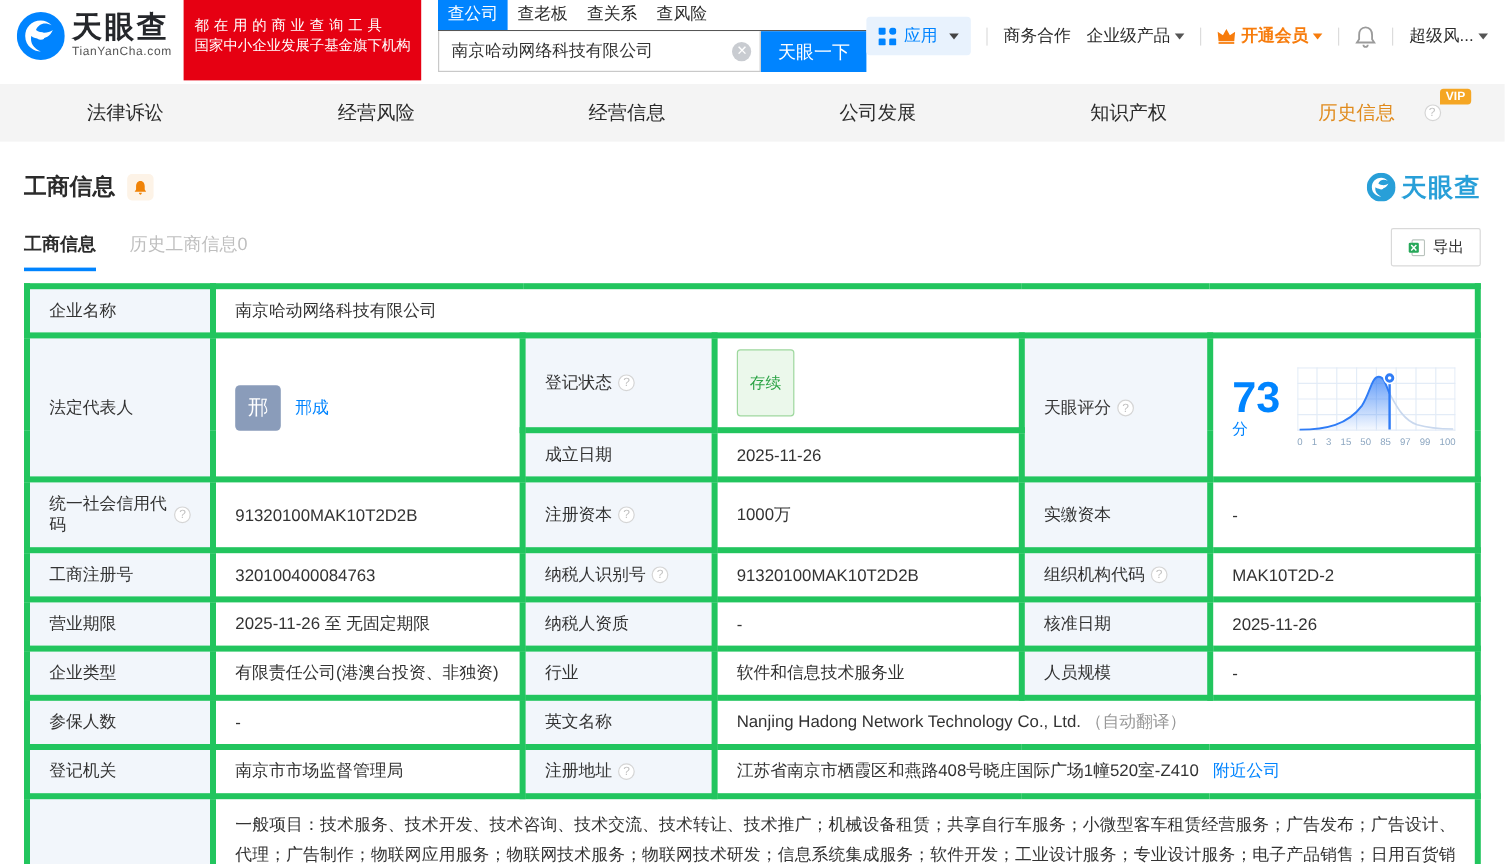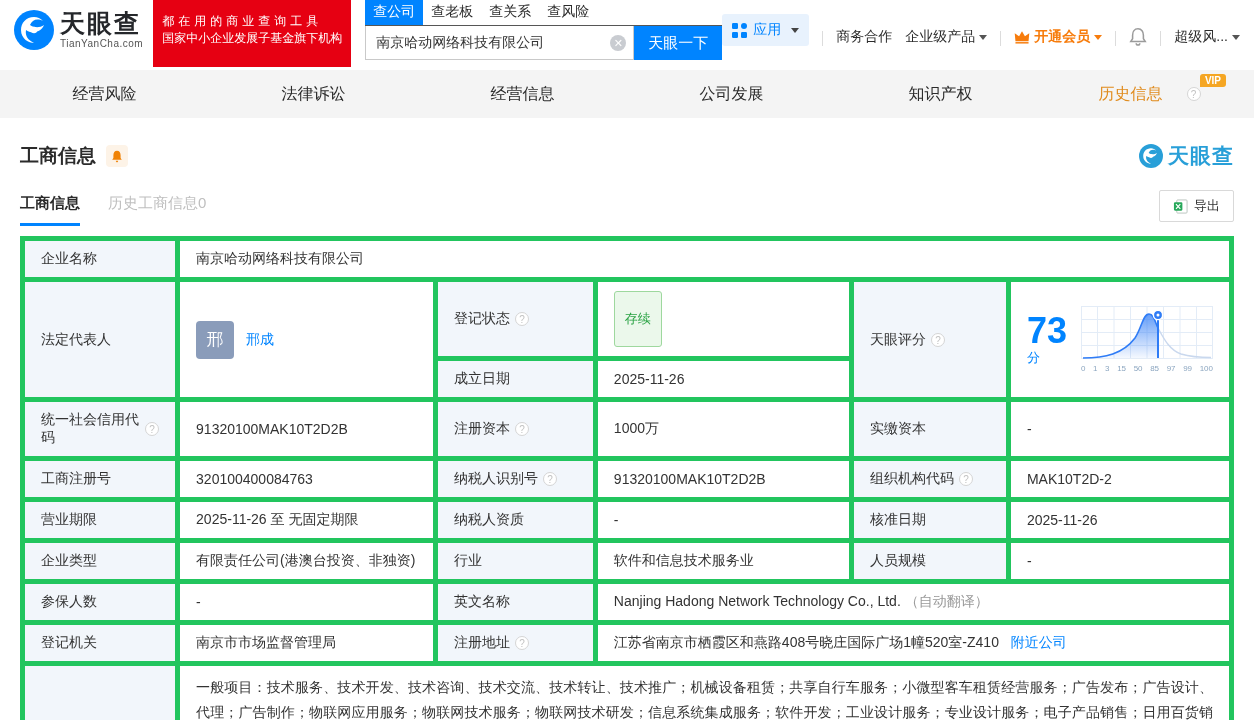--- a/index.html
+++ b/index.html
@@ -22,21 +22,21 @@
   .search-tab.active { background:#0084ff; color:#fff; }
   .search-row { display:flex; height:34px; }
   .search-box { position:relative; flex:1; }
   .search-input { width:100%; height:34px; border:1px solid #c9c9c9; border-top:none;
     padding:0 32px 0 10px; font-size:14px; color:#333; outline:none;
     font-family:"Liberation Sans","DejaVu Sans",sans-serif; }
   .clear-ic { position:absolute; right:8px; top:9px; width:16px; height:16px; border-radius:50%;
     background:#c9ccd1; color:#fff; font-size:11px; line-height:16px; text-align:center; cursor:pointer; }
   .search-btn { width:88px; background:#0084ff; color:#fff; border:none; font-size:15px;
     cursor:pointer; font-family:inherit; }
-  .topnav { margin-left:auto; display:flex; align-items:flex-end; gap:13px; font-size:14px;
+  .topnav { margin-left:auto; display:flex; align-items:center; gap:13px; font-size:14px;
     white-space:nowrap; color:#2b2b2b; }
   .apps-chip { display:flex; align-items:center; gap:6px; background:#e8f2fd; color:#0084ff;
     padding:7px 10px; border-radius:3px; cursor:pointer; }
   .caret { display:inline-block; width:0; height:0; border-left:4px solid transparent;
     border-right:4px solid transparent; border-top:5px solid #555; margin-left:4px; }
   .apps-chip .caret{ border-top-color:#444; }
   .vdiv { width:1px; height:15px; background:#dcdcdc; }
   .nav-item { cursor:pointer; display:flex; align-items:center; }
   .vip-link { color:#f77c0c; font-weight:bold; }
   .vip-link .caret { border-top-color:#f77c0c; }
@@ -166,22 +166,22 @@
     <div class="vdiv"></div>
     <div class="nav-item">
       <span>超级风...</span>
       <span class="caret"></span>
     </div>
   </div>
 </div>
 
 <div class="tabbar-gap"></div>
 <div class="tabbar">
+  <div class="main-tab">法律诉讼</div>
   <div class="main-tab">经营风险</div>
-  <div class="main-tab">法律诉讼</div>
   <div class="main-tab">经营信息</div>
   <div class="main-tab">公司发展</div>
   <div class="main-tab">知识产权</div>
   <div class="main-tab history">
     <span class="vip-badge">VIP</span>
     <span>历史信息</span>
     <span class="help-ic">?</span>
   </div>
 </div>
 

